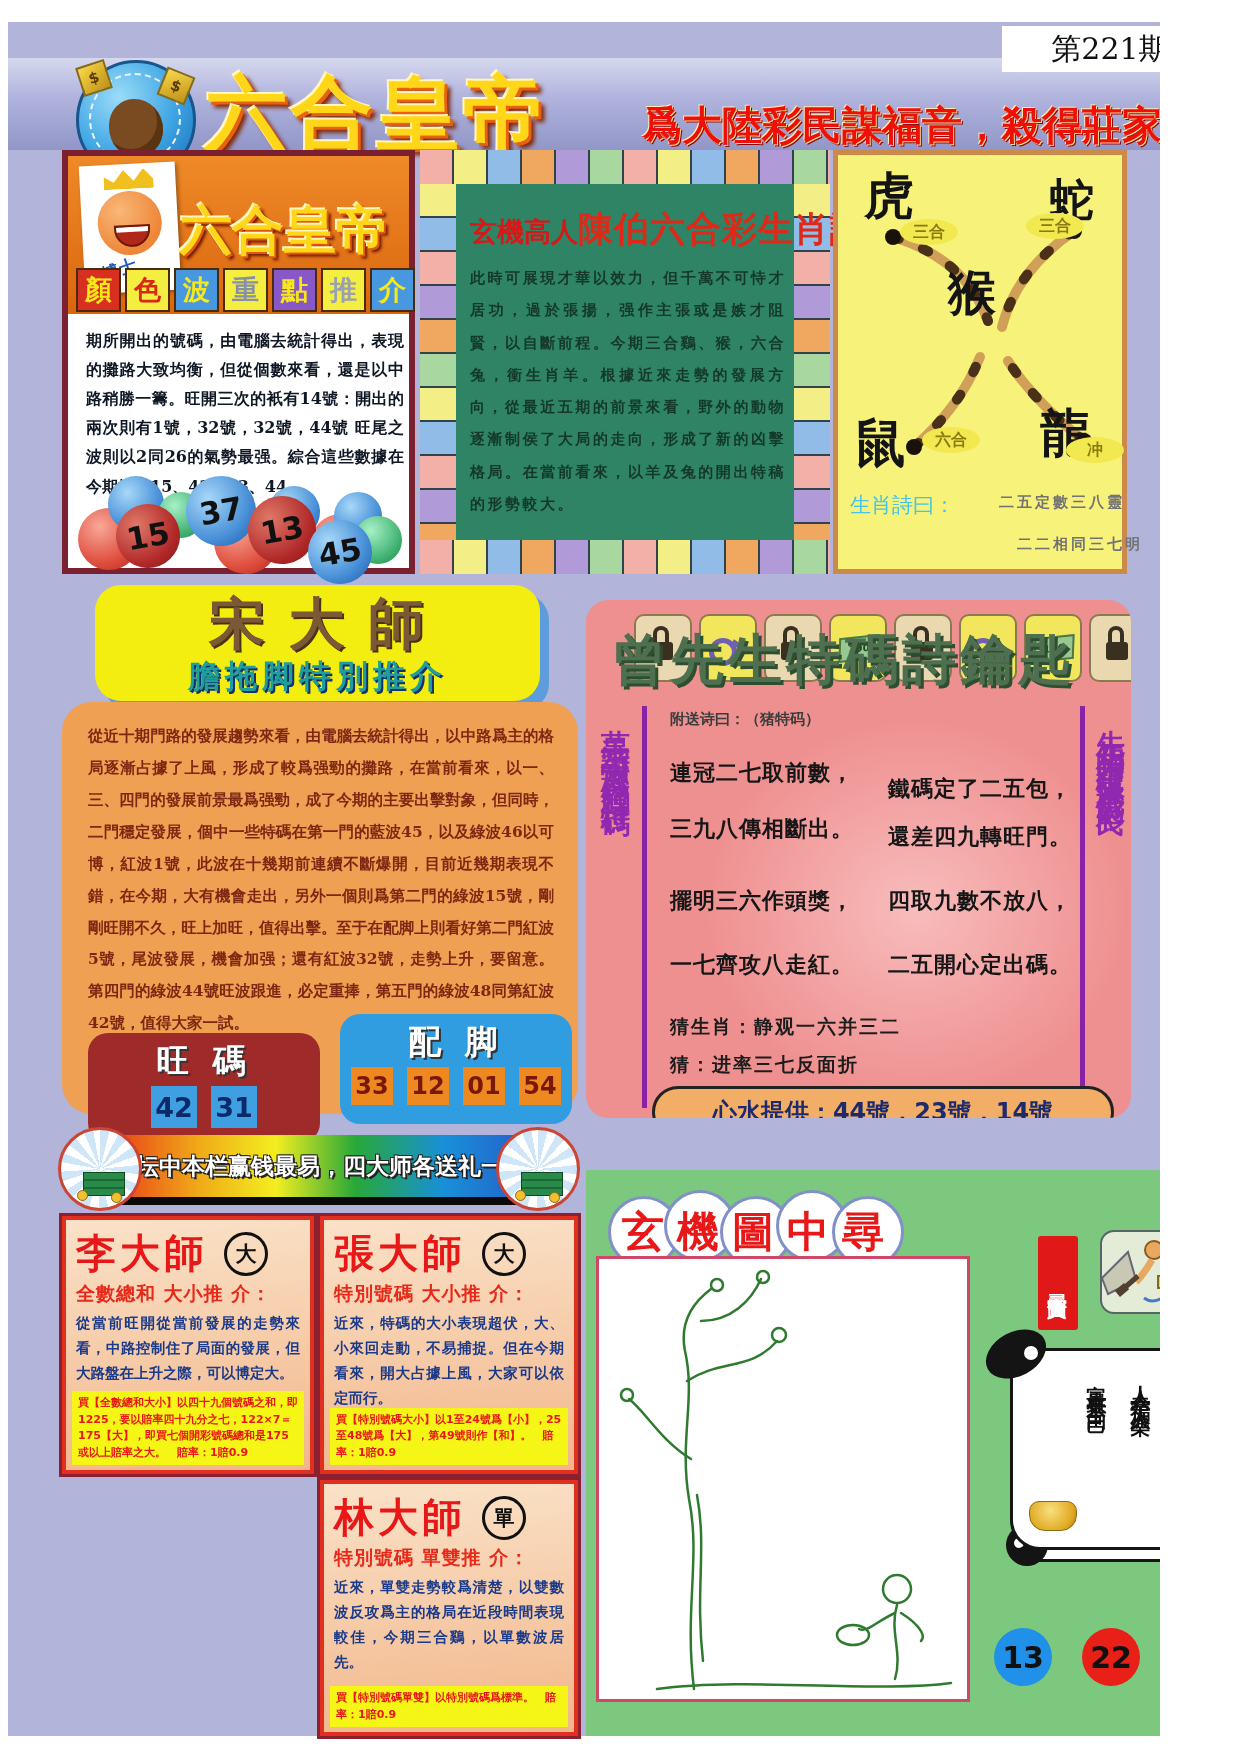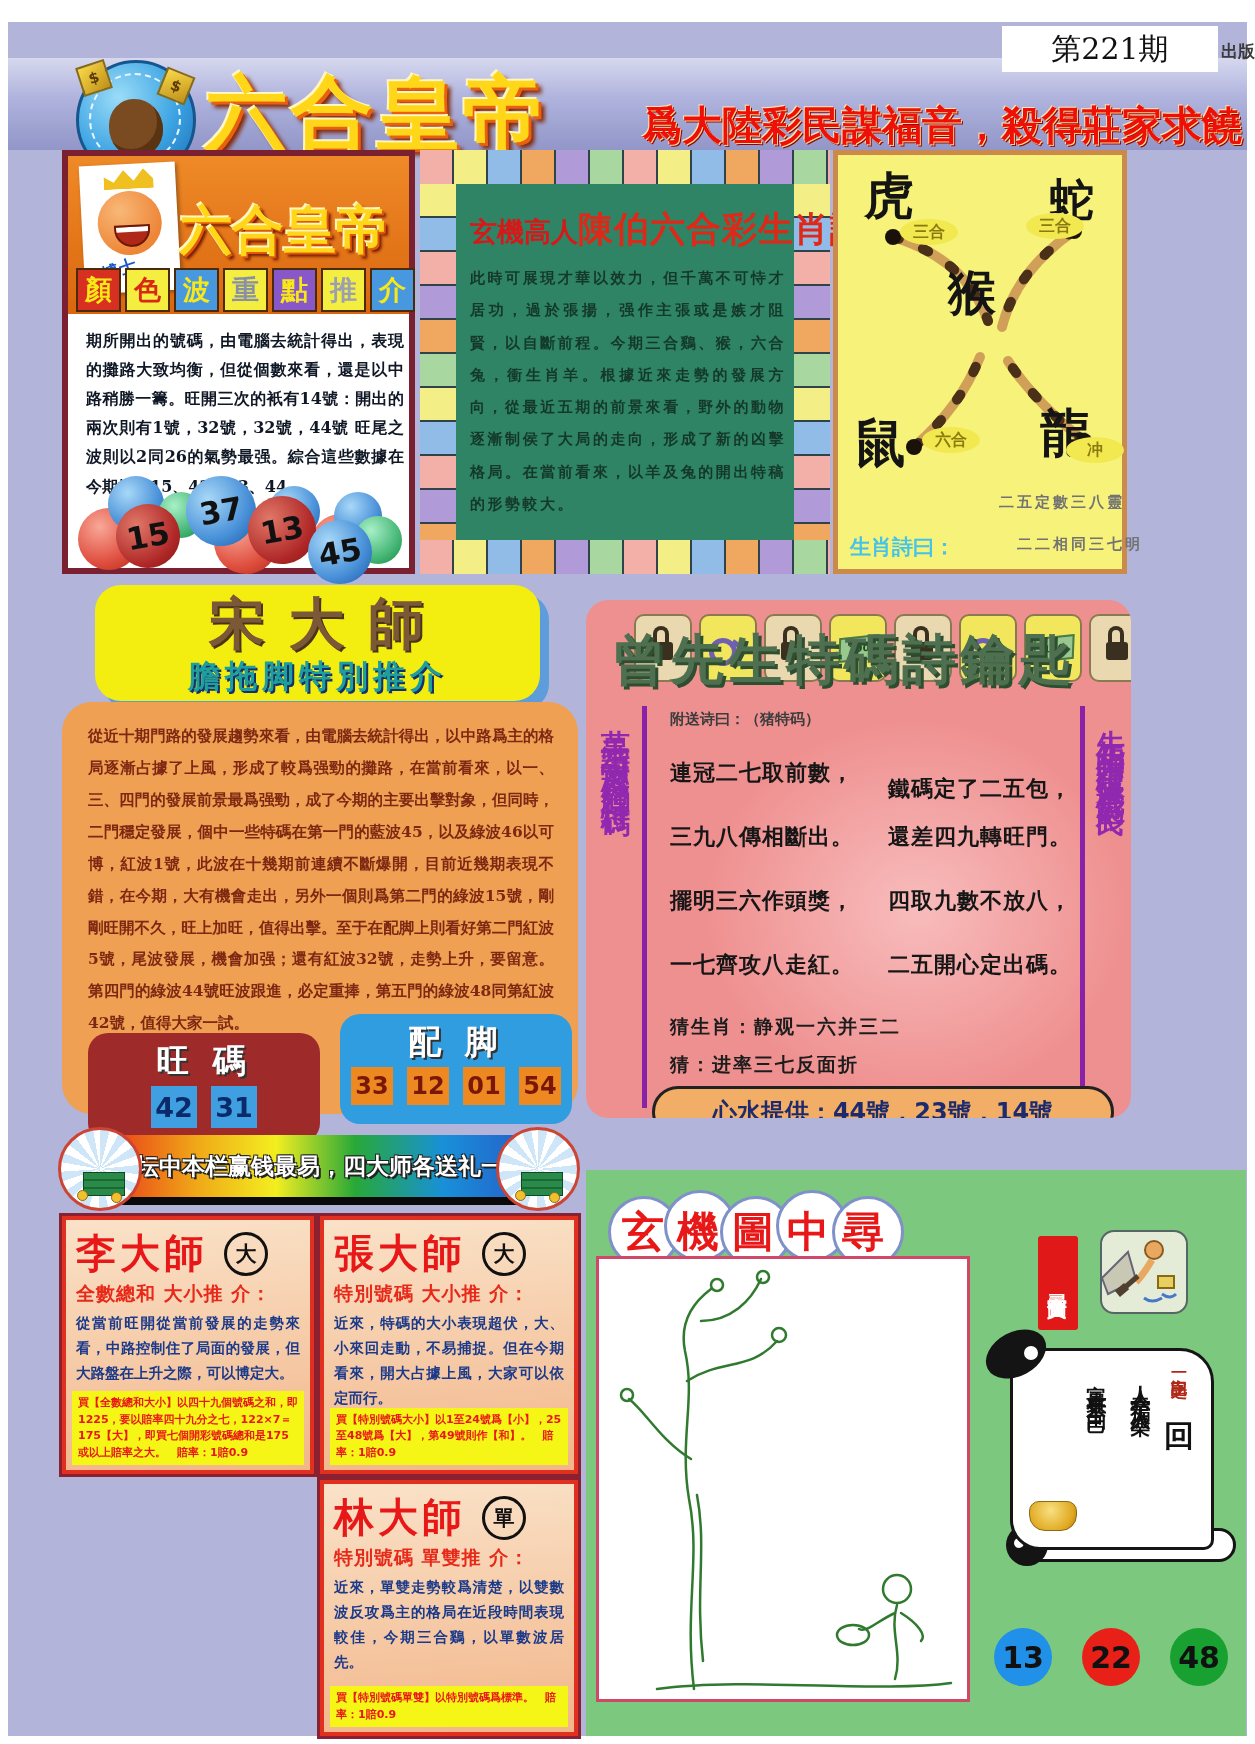--- a/index.html
+++ b/index.html
@@ -1,16 +1,16 @@
 <!DOCTYPE html>
 <html><head>
 <meta charset="utf-8">
 <style>
   html,body{margin:0;padding:0;}
-  .page{position:relative;width:1255px;height:1744px;background:#ffffff;overflow:hidden;
+  .page{position:relative;width:1160px;height:1744px;background:#ffffff;overflow:hidden;
         font-family:"DejaVu Sans",sans-serif;}
   .abs{position:absolute;}
   .lavender{left:8px;top:22px;width:1239px;height:1714px;background:#b2b4da;}
   
   .mast-band{left:8px;top:58px;width:1239px;height:92px;
     background:linear-gradient(180deg,#d6d8ee 0%,#aeb2dc 45%,#9296c8 100%);}
   .issue-box{left:1002px;top:26px;width:216px;height:46px;background:#fff;
     display:flex;align-items:center;justify-content:center;
     font-family:"DejaVu Serif",serif;font-size:30px;color:#111;}
   .publisher{left:1221px;top:40px;font-size:17px;font-weight:bold;color:#3a3a3a;}
@@ -84,21 +84,21 @@
     border:5px solid #cc8a4a;box-sizing:border-box;}
   .zchar{position:absolute;font-family:"DejaVu Serif",serif;font-weight:900;color:#141414;}
   .z-tl{left:26px;top:8px;font-size:50px;} .z-tr{left:212px;top:16px;font-size:44px;}
   .z-c{left:110px;top:106px;font-size:48px;} .z-bl{left:16px;top:254px;font-size:52px;}
   .z-br{left:202px;top:244px;font-size:52px;}
   .oval{position:absolute;width:58px;height:26px;background:#f2e850;border-radius:50%;
     display:flex;align-items:center;justify-content:center;font-size:16px;font-weight:bold;
     color:#8a7a10;}
   .ov-tl{left:62px;top:64px;} .ov-tr{left:188px;top:58px;}
   .ov-bl{left:84px;top:272px;} .ov-br{left:228px;top:282px;}
-  .zpoem-label{left:12px;top:336px;font-size:21px;font-weight:700;color:#45c4e8;white-space:nowrap;margin-top:42px;}
+  .zpoem-label{left:12px;top:336px;font-size:21px;font-weight:400;color:#45c4e8;white-space:nowrap;}
   .zpoem1{left:122px;top:338px;} .zpoem2{left:140px;top:380px;}
   .zpoem{position:absolute;font-family:"DejaVu Serif",serif;font-size:15px;font-weight:bold;
     color:#737373;letter-spacing:3px;white-space:nowrap;margin-left:39px;}
   
   .song-head{left:95px;top:585px;width:445px;height:116px;background:#f4ee10;border-radius:26px;
     box-shadow:9px 9px 0 rgba(88,156,220,.95);text-align:center;}
   .song-title{margin-top:2px;font-size:56px;font-weight:700;color:#7b5836;letter-spacing:2px;
     text-shadow:2px 2px 0 #4a3416;white-space:nowrap;}
   .song-sub{margin-top:-8px;font-size:32px;font-weight:900;color:#1f9e9e;letter-spacing:5px;
     text-shadow:2px 2px 0 #16306a;white-space:nowrap;}
@@ -396,21 +396,21 @@
       <div class="ztile zt-tan">
           <div class="ic-shackle"></div>
           <div class="ic-lock"></div>
         </div>
     </div>
     <div class="abs zeng-title">曾先生特碼詩鑰匙</div>
     <div class="vstrip v-left">萬千詩句玄機一觸得特碼</div>
     <div class="vstrip v-right">先生相贈窺破天機爲彩民</div>
     <div class="abs z-intro">附送诗曰：（猪特码）</div>
     <div class="zpoem-line" style="left:84px;top:158px;">連冠二七取前數，</div>
-    <div class="zpoem-line" style="left:84px;top:222px;">三九八傳相斷出。</div>
+    <div class="zpoem-line" style="left:84px;top:214px;">三九八傳相斷出。</div>
     <div class="zpoem-line" style="left:84px;top:286px;">擺明三六作頭獎，</div>
     <div class="zpoem-line" style="left:84px;top:350px;">一七齊攻八走紅。</div>
     <div class="zpoem-line" style="left:302px;top:158px;margin-top:16px;">鐵碼定了二五包，</div>
     <div class="zpoem-line" style="left:302px;top:222px;">還差四九轉旺門。</div>
     <div class="zpoem-line" style="left:302px;top:286px;">四取九數不放八，</div>
     <div class="zpoem-line" style="left:302px;top:350px;">二五開心定出碼。</div>
     <div class="zguess" style="left:84px;top:414px;">猜生肖：静观一六并三二</div>
     <div class="zguess" style="left:84px;top:452px;">猜：进率三七反面折</div>
     <div class="abs tips">心水提供：44號，23號，14號</div>
   </div>

